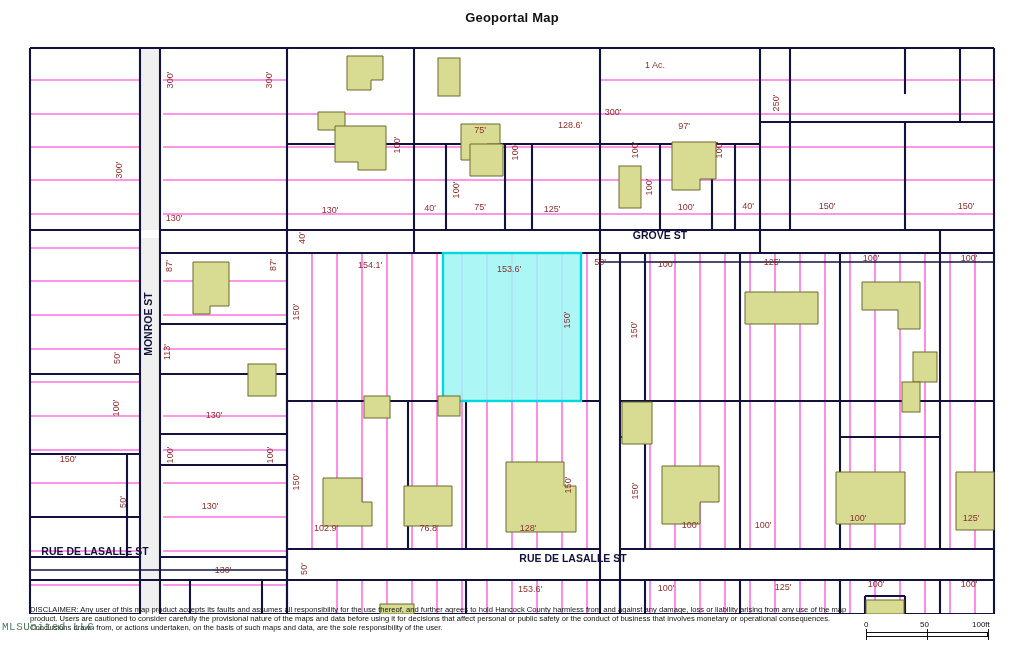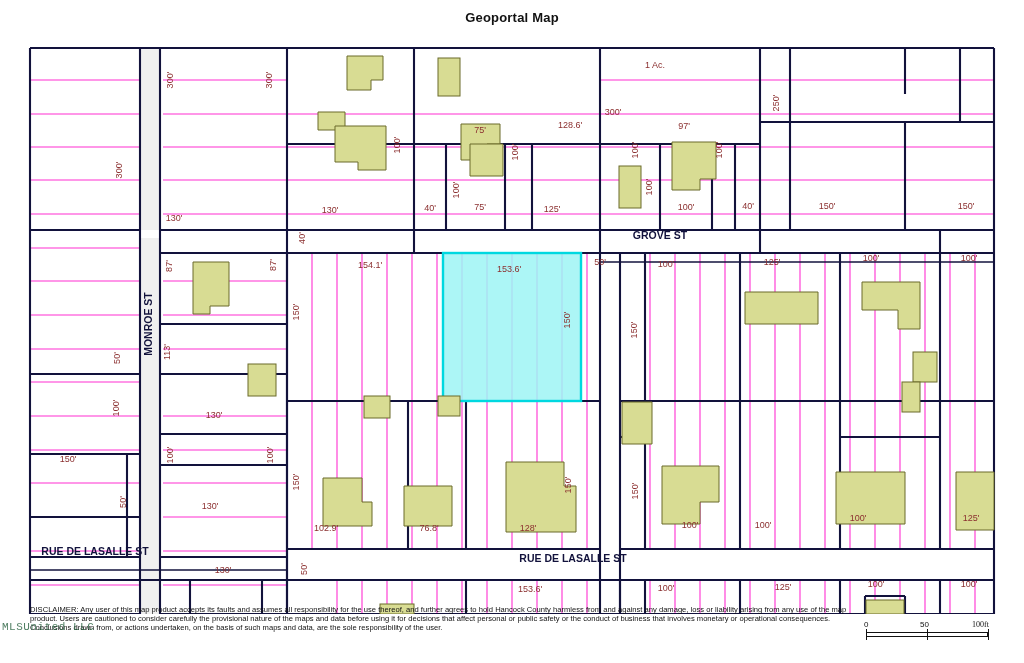--- a/index.html
+++ b/index.html
@@ -441,18 +441,18 @@
     </g>
 </svg>
 
 <div class="disclaimer">DISCLAIMER: Any user of this map product accepts its faults and assumes all responsibility for the use thereof, and further agrees to hold Hancock County harmless from and against any damage, loss or liability arising from any use of the map product. Users are cautioned to consider carefully the provisional nature of the maps and data before using it for decisions that affect personal or public safety or the conduct of business that involves monetary or operational consequences. Conclusions drawn from, or actions undertaken, on the basis of such maps and data, are the sole responsibility of the user.</div>
 
 <div class="watermark">MLSUnited LLC</div>
 
 <div id="scalebar">
   <span class="sb-label" style="left:2px; top:0;">0</span>
   <span class="sb-label" style="left:58px; top:0;">50</span>
-  <span class="sb-label" style="left:110px; top:0;font-family:Liberation Serif, serif;">100ft</span>
+  <span class="sb-label" style="left:110px; top:0;">100ft</span>
   <div class="sb-bar"></div>
   <div class="sb-tick" style="left:4px;"></div>
   <div class="sb-tick" style="left:65px;"></div>
   <div class="sb-tick" style="left:126px;"></div>
 </div>
 
 </body></html>

